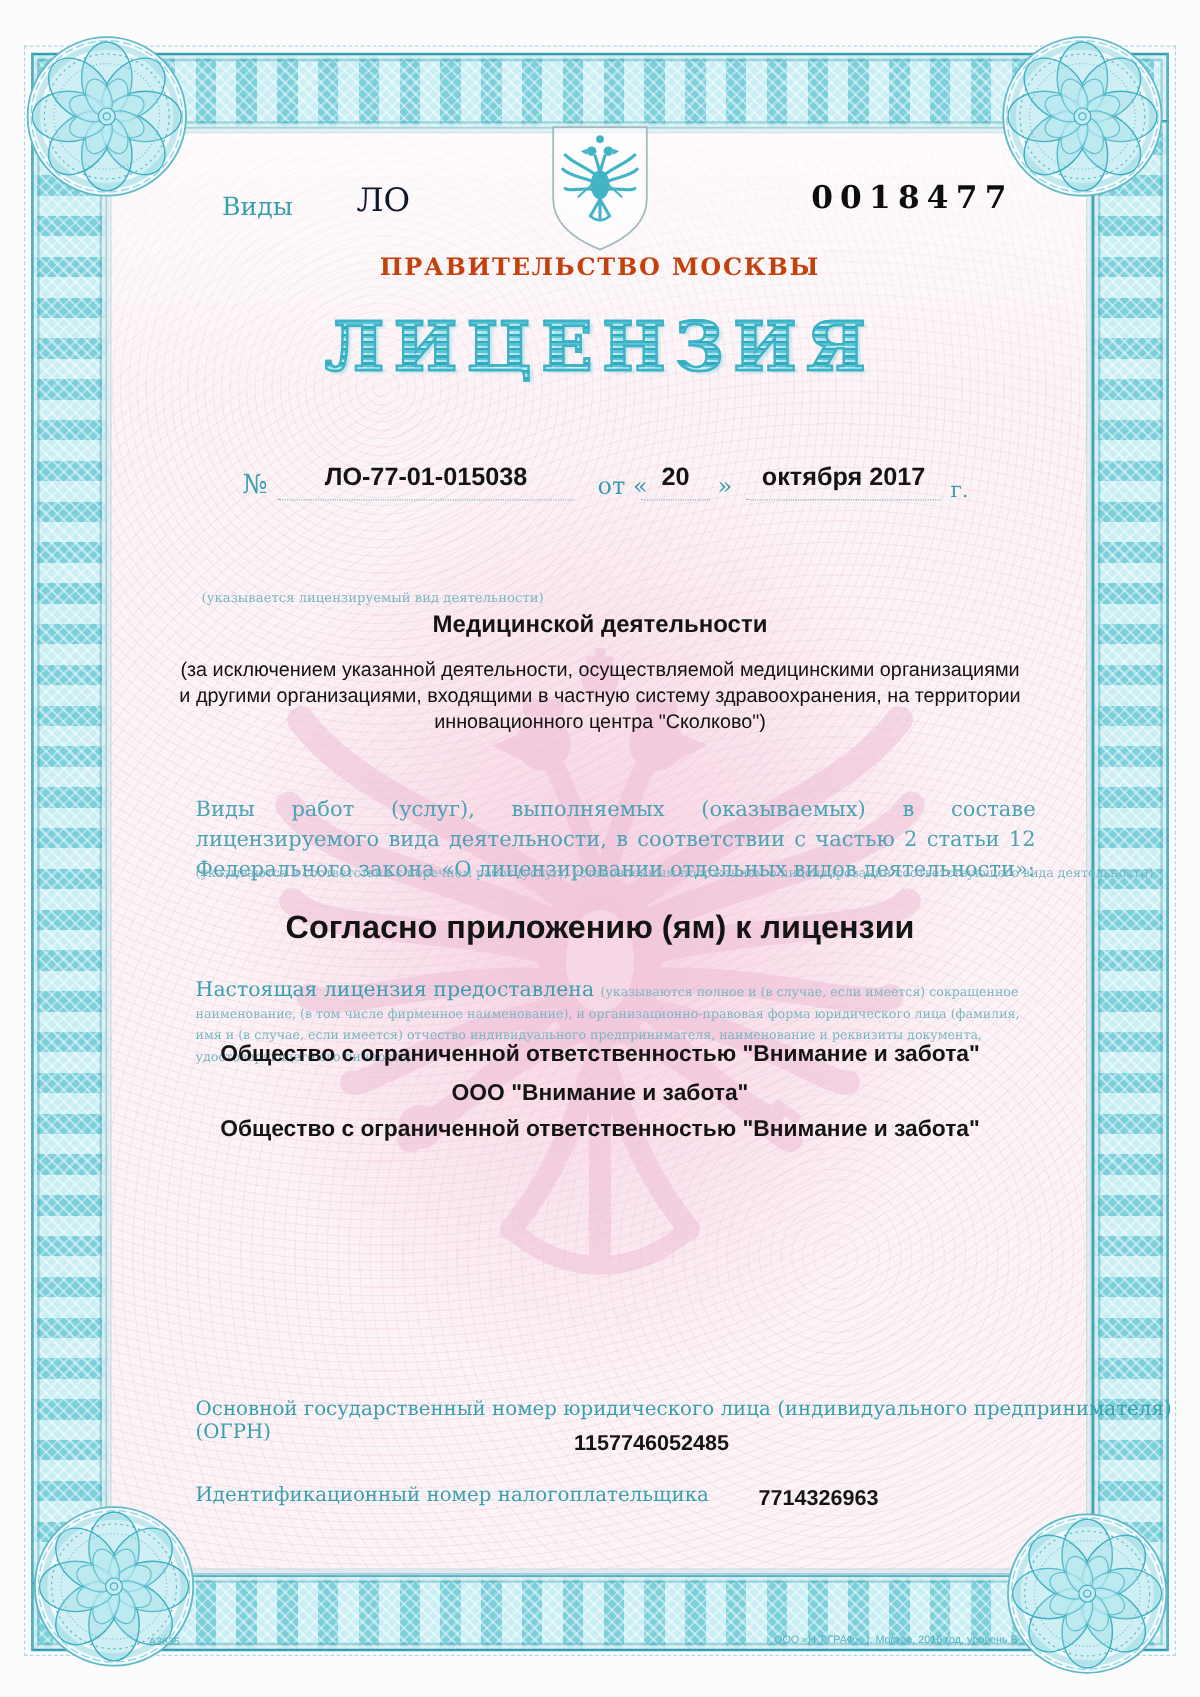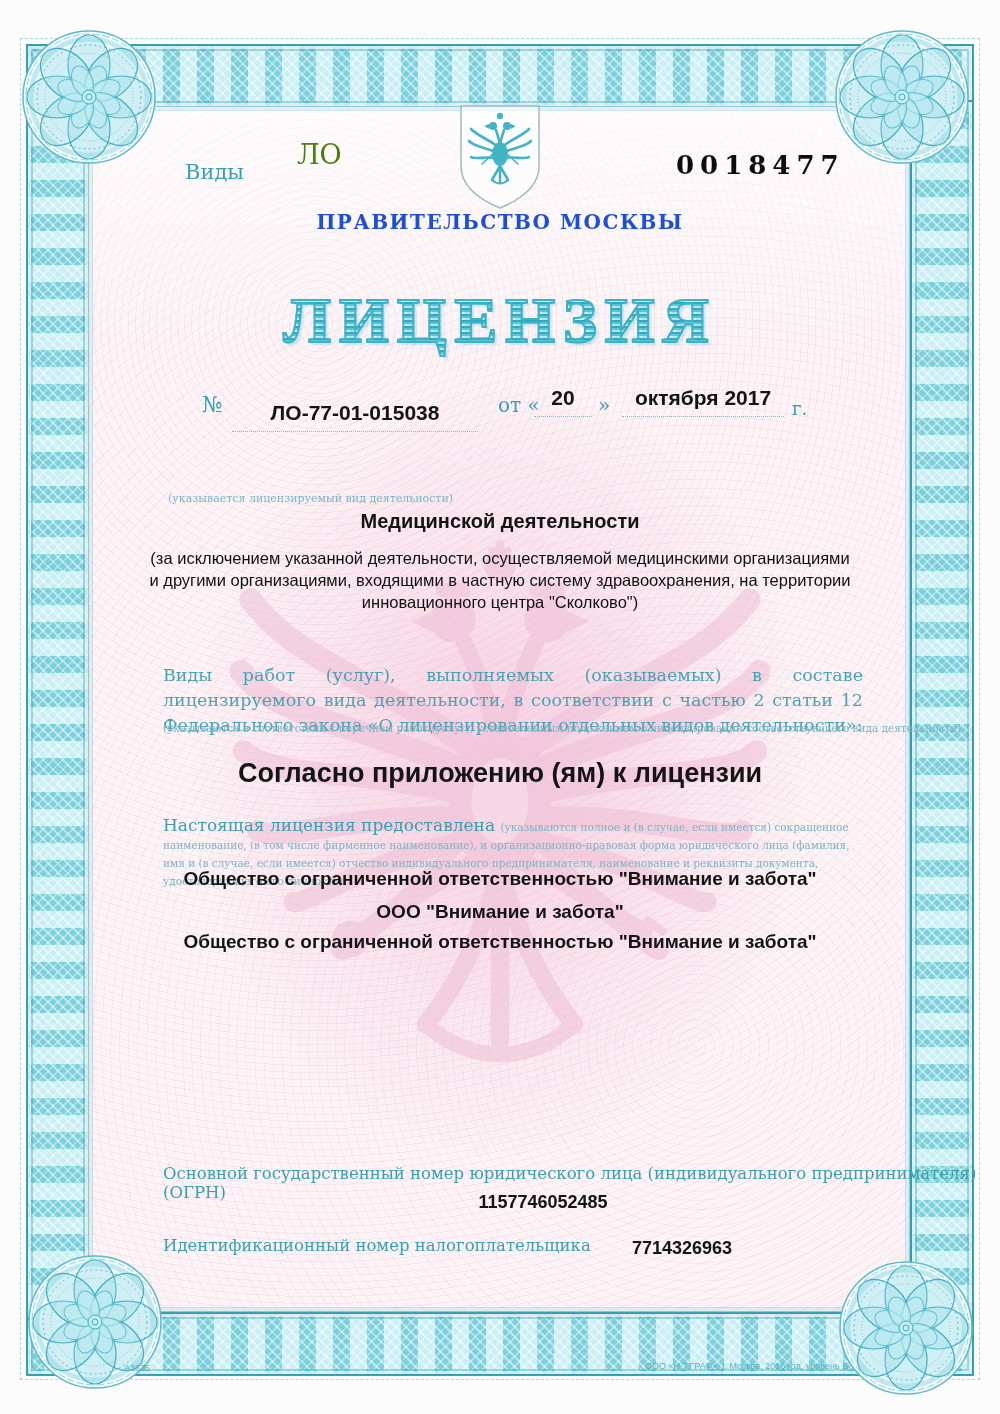--- a/index.html
+++ b/index.html
@@ -41,33 +41,33 @@
   .ros-bl{left:25px;top:1252px;} .ros-br{left:836px;top:1258px;}
   
   .watermark{position:absolute;left:215px;top:505px;width:570px;height:640px;opacity:.55;z-index:1;}
   
   .t{position:absolute;z-index:3;}
   .teal{color:#389fae;}
   .teal-lt{color:#79b6c3;}
   .blk{color:#141414;font-family:"Liberation Sans",sans-serif;font-weight:bold;}
   .ctr{left:90px;width:820px;text-align:center;}
   .series-label{left:185px;top:160px;font-size:21px;}
-  .series-value{left:297px;top:139px;font-size:27px;color:#4d7c0f;text-align:center;}
+  .series-value{left:297px;top:152px;font-size:27px;color:#0f172a;text-align:center;}
   .form-number{left:676px;top:150px;font-size:26px;letter-spacing:6px;color:#0d0d0d;font-weight:600;}
   .emblem{position:absolute;left:452px;top:102px;width:96px;height:112px;z-index:3;}
-  .gov1{top:210px;font-size:20px;font-weight:bold;letter-spacing:1.5px;color:#1d4ed8;}
+  .gov1{top:210px;font-size:20px;font-weight:bold;letter-spacing:1.5px;color:#c2410c;}
   .gov2{top:238px;font-size:22px;font-weight:bold;letter-spacing:1px;color:#2e98a9;}
-  .big-title{top:284px;font-size:64px;font-weight:bold;letter-spacing:8px;
+  .big-title{top:256px;font-size:56px;font-weight:bold;letter-spacing:8px;
     background:repeating-linear-gradient(0deg,#2fa8bd 0 2px,#d6f3f8 2px 4px,#62c9da 4px 6px);
     -webkit-background-clip:text;background-clip:text;color:#4ec6da;-webkit-text-fill-color:transparent;
-    -webkit-text-stroke:2px #3cb2c6;text-shadow:3px 3px 2px rgba(61,180,200,.25);font-family:Liberation Serif, serif;}
+    -webkit-text-stroke:2px #3cb2c6;text-shadow:3px 3px 2px rgba(61,180,200,.25);}
   .num-sign{left:202px;top:392px;font-size:22px;}
   .fill{position:absolute;border-bottom:1px dotted #8fb7c0;text-align:center;
         font-family:"Liberation Sans",sans-serif;font-weight:bold;font-size:21px;color:#141414;z-index:3;}
-  .lic-num{left:232px;top:401px;width:246px;height:30px;}
+  .lic-num{left:232px;top:386px;width:246px;height:30px;}
   .date-pre{left:498px;top:393px;font-size:20px;}
   .date-day{left:534px;top:386px;width:58px;height:30px;}
   .date-close{left:598px;top:393px;font-size:20px;}
   .date-month{left:622px;top:386px;width:162px;height:30px;}
   .date-suf{left:792px;top:398px;font-size:18px;}
   .act-label{left:168px;top:458px;font-size:27px;}
   .act-hint{left:168px;top:492px;font-size:11px;}
   .act-value{top:510px;font-size:20px;}
   .act-exc{left:145px;top:548px;width:710px;text-align:center;font-size:16.5px;line-height:1.32;
            font-family:"Liberation Sans",sans-serif;color:#111;}

